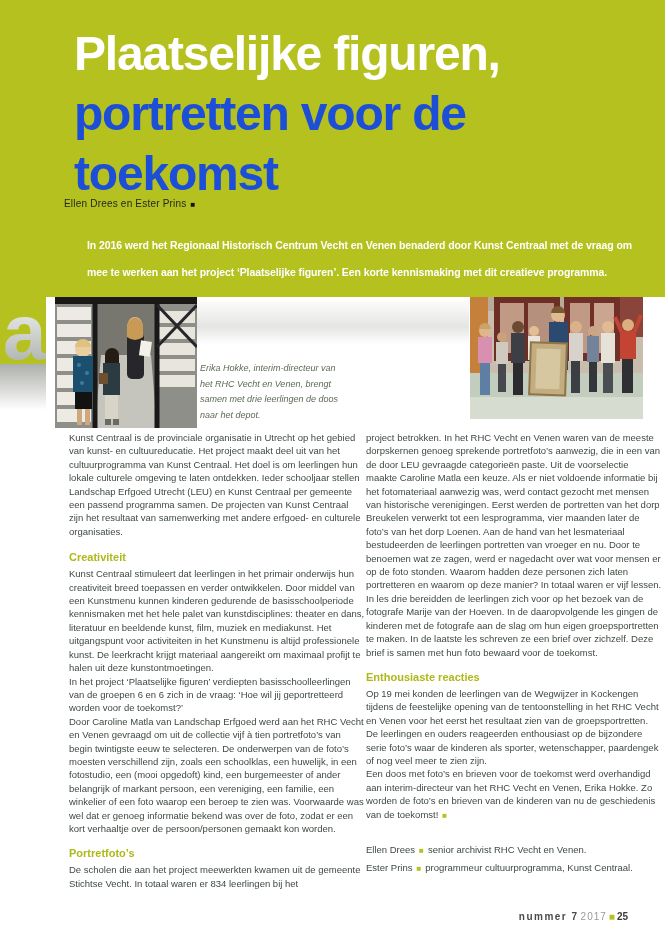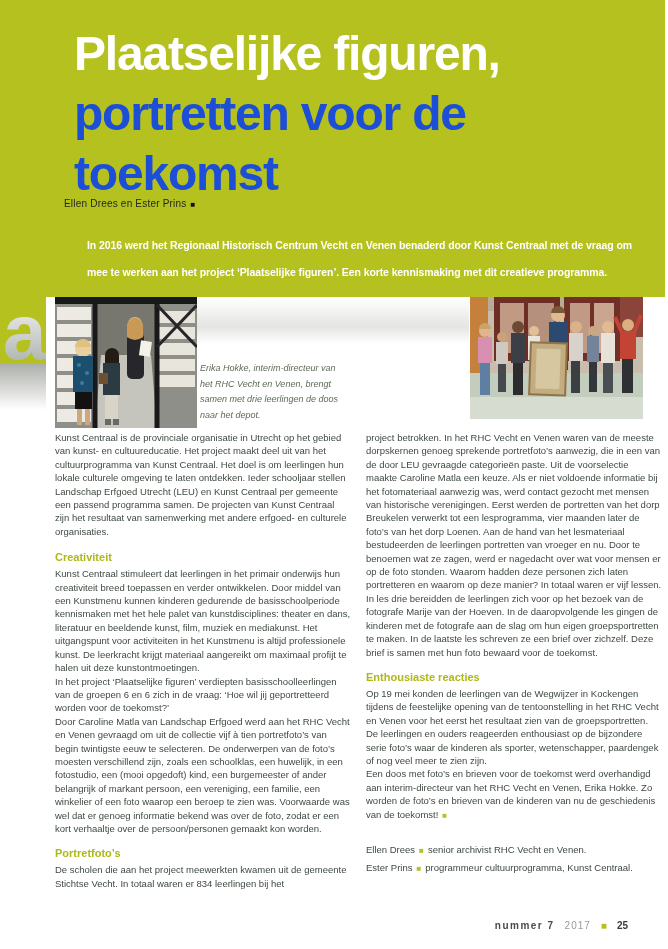--- a/index.html
+++ b/index.html
@@ -34,33 +34,33 @@
   .photo-right { left:470px; top:297px; width:173px; height:122px; }
 
   
   .caption { position:absolute; font-style:italic; font-size:9px; line-height:15.5px;
     color:#5d6b55; white-space:pre-line; }
   .caption-left { left:200px; top:361px; width:156px; }
   .caption-right { left:343px; top:339px; width:130px; }
 
   
   .col { position:absolute; top:431px; width:296px; font-size:9.5px; line-height:13.4px; color:#3f4a41; }
-  .col-left { left:55px; }
+  .col-left { left:69px; }
   .col-right { left:366px; }
   .col p { margin:0; }
   .col p.sp { margin-bottom:13px; }
   .col h3 { margin:12px 0 3px 0; font-size:11px; line-height:13px; color:#aeb818; font-weight:bold; }
   .end-marker { color:#b5c11f; font-size:8px; margin-left:4px; }
 
   
   .credits { margin-top:19px; font-size:9.5px; line-height:17.5px; color:#3f4a41; }
   .credit-marker { color:#b5c11f; font-size:8px; margin:0 4px; }
 
   
-  .footer { position:absolute; right:40px; top:911px; font-size:10px; display:flex; align-items:center; gap:10px;margin-top:9px; }
+  .footer { position:absolute; right:40px; top:911px; font-size:10px; display:flex; align-items:center; gap:2px; }
   .footer .issue { font-weight:bold; letter-spacing:1.5px; color:#4a4a46; }
   .footer .year { color:#9b9b95; letter-spacing:1px; }
   .footer .marker { color:#b5c11f; font-size:10px; }
   .footer .page-num { font-weight:bold; color:#3c3c38; }
 </style>
 </head>
 <body>
 
 <div class="page">
 

